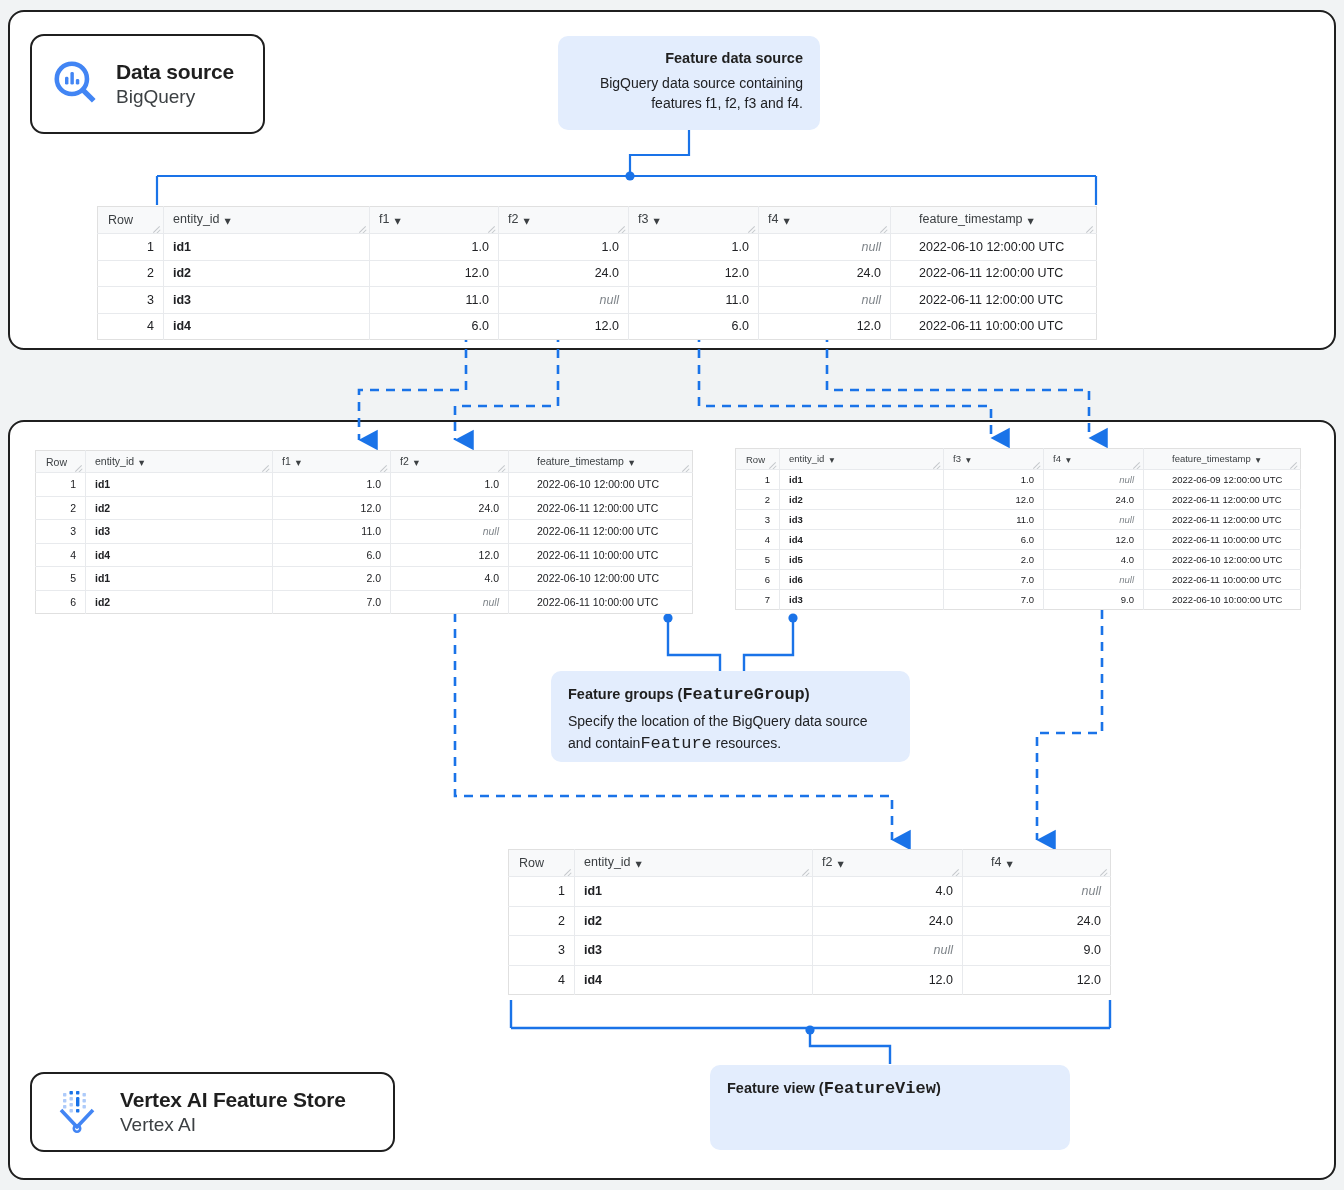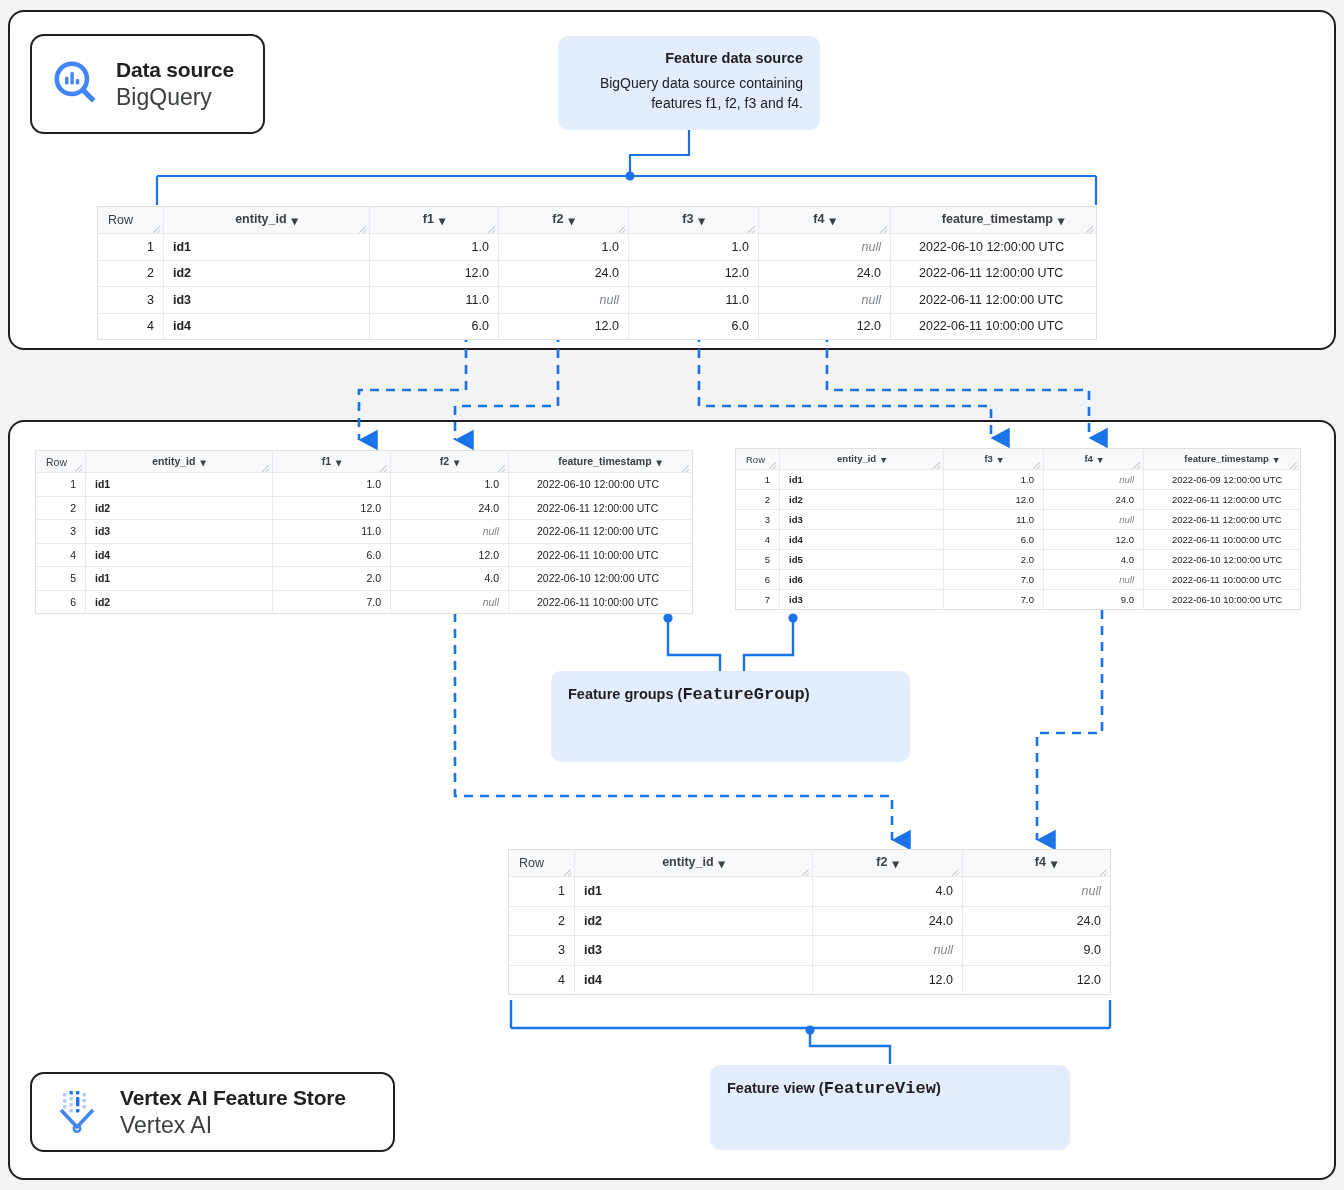--- a/index.html
+++ b/index.html
@@ -32,21 +32,21 @@
     border-radius:14px;
     box-sizing:border-box;
     display:flex;align-items:center;
     padding:0 18px;
     gap:16px;
   }
   #chip-datasource{left:30px;top:34px;width:235px;height:100px;}
   #chip-featurestore{left:30px;top:1072px;width:365px;height:80px;}
   .chip-text{display:flex;flex-direction:column;justify-content:center;line-height:1.15;}
   .chip-title{font-size:21px;font-weight:bold;color:#1f1f1f;letter-spacing:-.2px;}
-  .chip-sub{font-size:23px;color:#3c4043;margin-top:2px;}
+  .chip-sub{font-size:19px;color:#3c4043;margin-top:2px;}
   .chip-icon{flex:0 0 auto;display:block;}
 
   
   .callout{
     position:absolute;
     background:#e3edfd;
     border-radius:10px;
     box-sizing:border-box;
     padding:13px 17px 15px 17px;
   }
@@ -79,21 +79,21 @@
   }
   .tbl tr td:last-child,.tbl tr th:last-child{border-right:none;padding-left:28px;}
   .tbl tbody tr:last-child td{border-bottom:none;}
   .tbl thead th{
     background:#f8f9fa;
     text-align:left;
     color:#3c4043;
     position:relative;
     vertical-align:middle;
   }
-  .tbl thead th.num{text-align:center;font-weight:bold;}
+  .tbl thead th.num{text-align:left;}
   .tbl thead th.rowh{text-align:left;padding-left:10px;}
   .tbl td.r{text-align:right;}
   .tbl td.l{text-align:left;font-weight:bold;}
   .tbl td.rownum{text-align:right;color:#202124;}
   .nullv{font-style:italic;color:#80868b;}
   .caret{display:inline-block;margin-left:5px;vertical-align:middle;}
   .grip{
     position:absolute;right:2px;bottom:1px;width:9px;height:9px;opacity:.55;
     pointer-events:none;
   }
@@ -232,20 +232,21 @@
     </span>
   </div>
 
   <div class="callout" id="callout-fds">
     <p class="callout-title">Feature data source</p>
     <p class="callout-body">BigQuery data source containing features f1, f2, f3 and f4.</p>
   </div>
 
   <div class="callout" id="callout-fg">
     <p class="callout-title"><span>Feature groups (</span><span class="mono">FeatureGroup</span><span>)</span></p>
+    <p class="callout-body"><span>Specify the location of the BigQuery data source and contain</span><span class="mono">Feature</span><span> resources.</span></p>
   </div>
 
   <div class="callout" id="callout-fv">
     <p class="callout-title"><span>Feature view (</span><span class="mono">FeatureView</span><span>)</span></p>
   </div>
 
   <table class="tbl" id="tbl-source">
       <colgroup>
         <col style="width: 66px;">
         <col style="width: 206px;">

